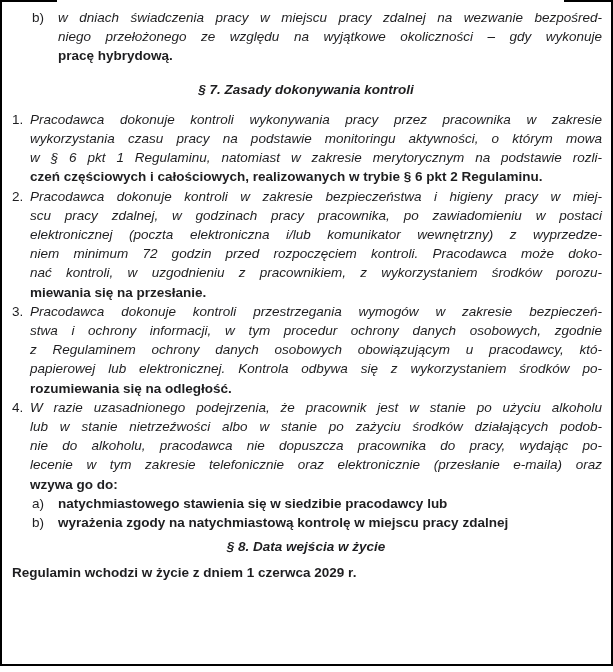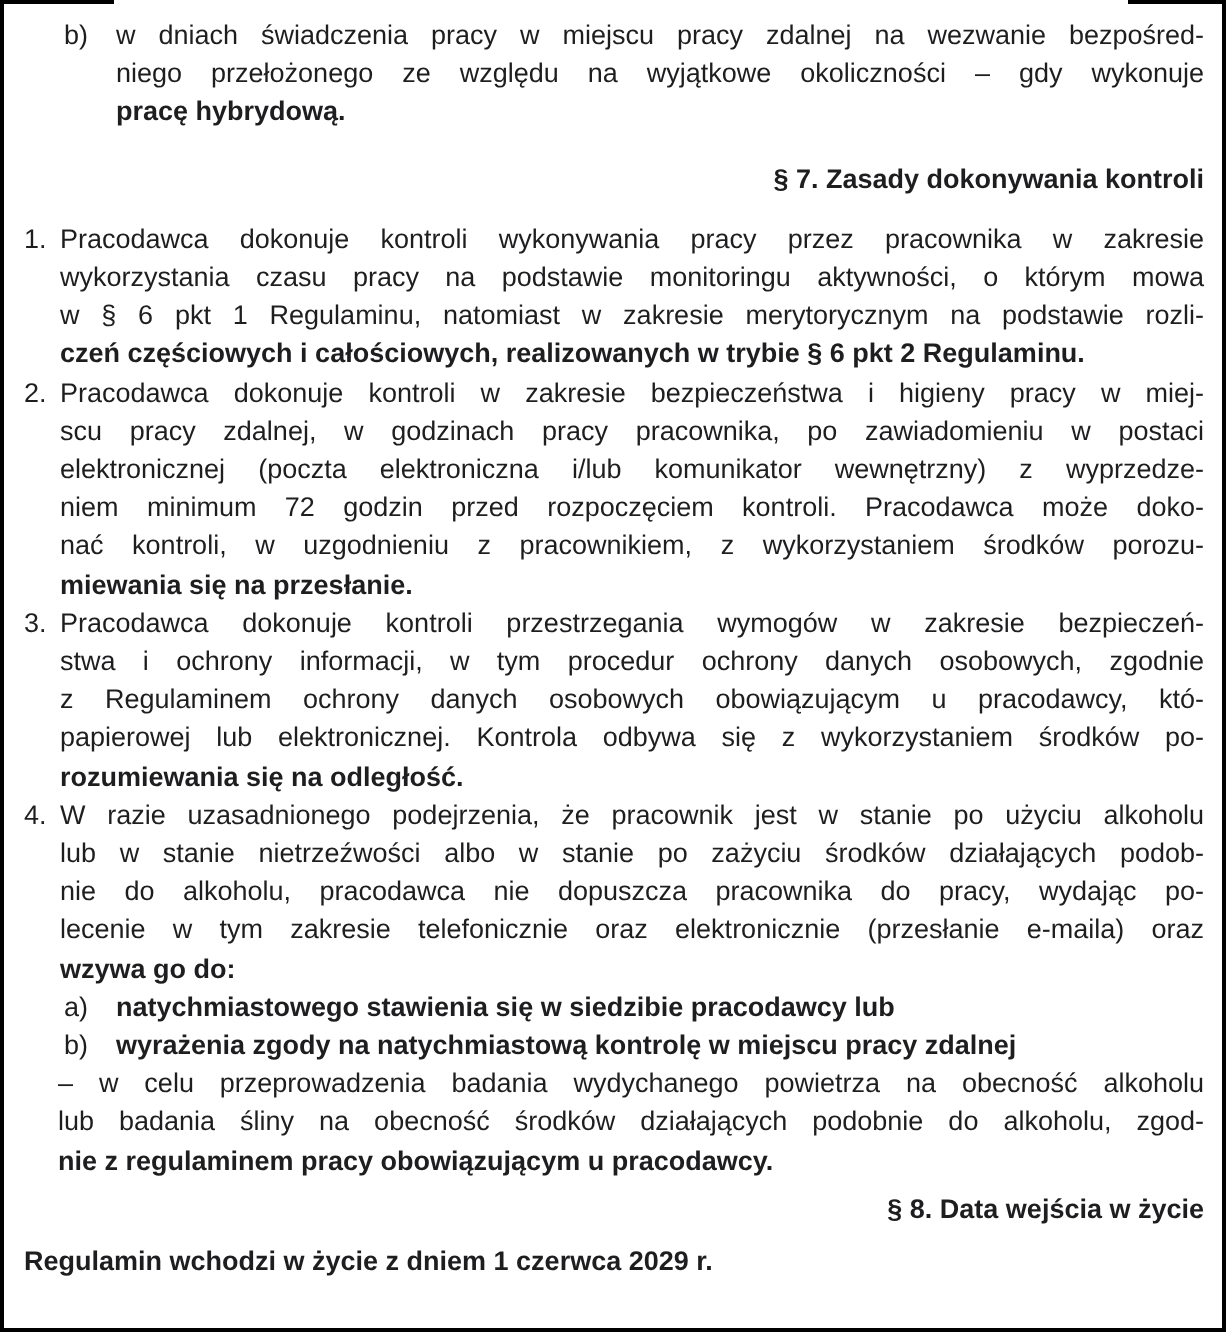--- a/index.html
+++ b/index.html
@@ -35,38 +35,40 @@
 
   .content {
     box-sizing: border-box;
     padding: 8px 9px 0 8px;
     font-size: 13.5px;
     line-height: 19.2px;
   }
 
   .block-heading {
     font-weight: 700;
-    text-align: right;
+    text-align: center;
     margin: 14px 0 11px 0;
+    font-style: italic;
   }
   .blk-9 { margin: 5px 0 7px 0; }
 
   .li { position: relative; }
   .li .marker { position: absolute; top: 0; }
   .li.main { padding-left: 20px; }
   .li.main > .marker { left: 2px; }
   .li.sub  { padding-left: 48px; }
   .li.sub  > .marker { left: 22px; }
 
   .dashp { margin-left: 19px; }
   .para  { margin-left: 2px; }
 
   .line.jl {
     text-align: justify;
     text-align-last: justify;
+    font-style: italic;
   }
   .line.ll {
     text-align: left;
     font-weight: bold;
   }
 </style>
 </head>
 <body>
 
 <div class="frame">
@@ -113,23 +115,18 @@
         <div class="line ll">wzywa go do:</div>
       </div>
       <div class="li sub blk-6">
         <span class="marker">a)</span>
         <div class="line ll">natychmiastowego stawienia się w siedzibie pracodawcy lub</div>
       </div>
       <div class="li sub blk-7">
         <span class="marker">b)</span>
         <div class="line ll">wyrażenia zgody na natychmiastową kontrolę w miejscu pracy zdalnej</div>
       </div>
-      <div class="dashp blk-8">
-        <div class="line jl">– w celu przeprowadzenia badania wydychanego powietrza na obecność alkoholu</div>
-        <div class="line jl">lub badania śliny na obecność środków działających podobnie do alkoholu, zgod-</div>
-        <div class="line ll">nie z regulaminem pracy obowiązującym u pracodawcy.</div>
-      </div>
       <div class="block-heading blk-9">§ 8. Data wejścia w życie</div>
       <div class="para blk-10">
         <div class="line ll">Regulamin wchodzi w życie z dniem 1 czerwca 2029 r.</div>
       </div>
     </div>
 </div>
 
 </body></html>

